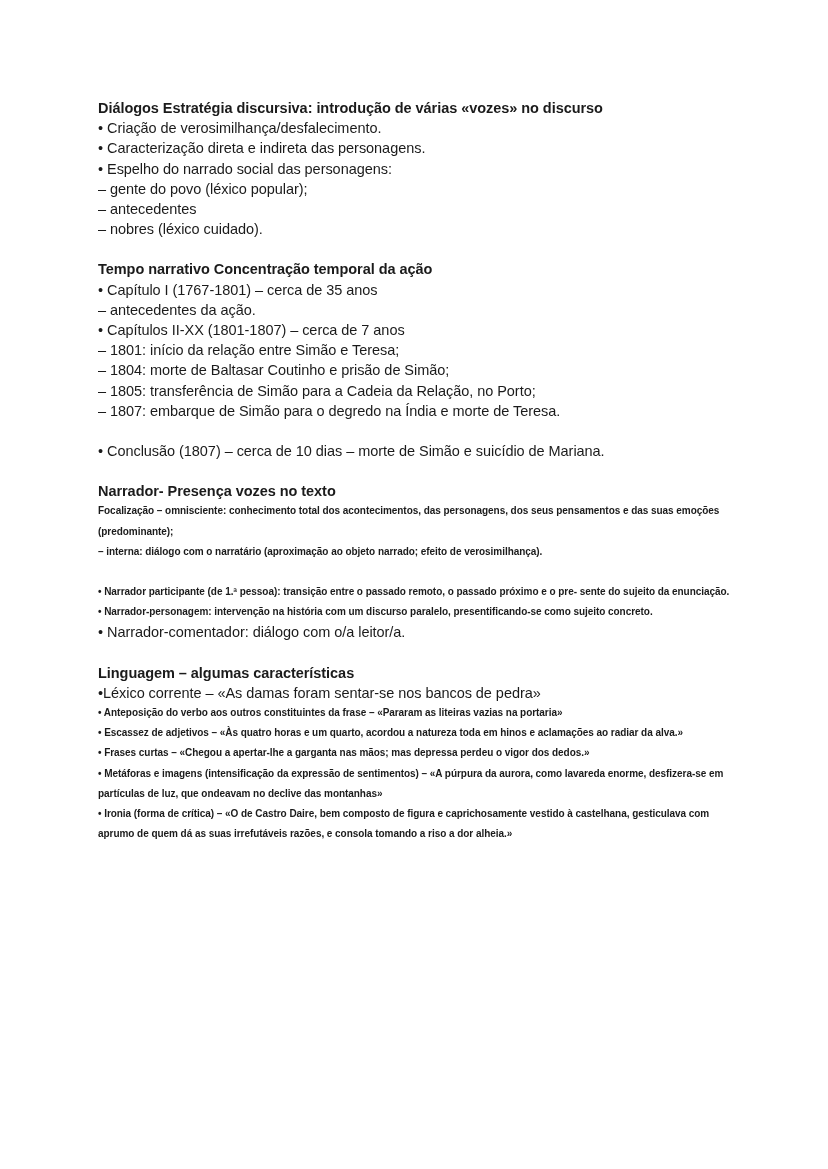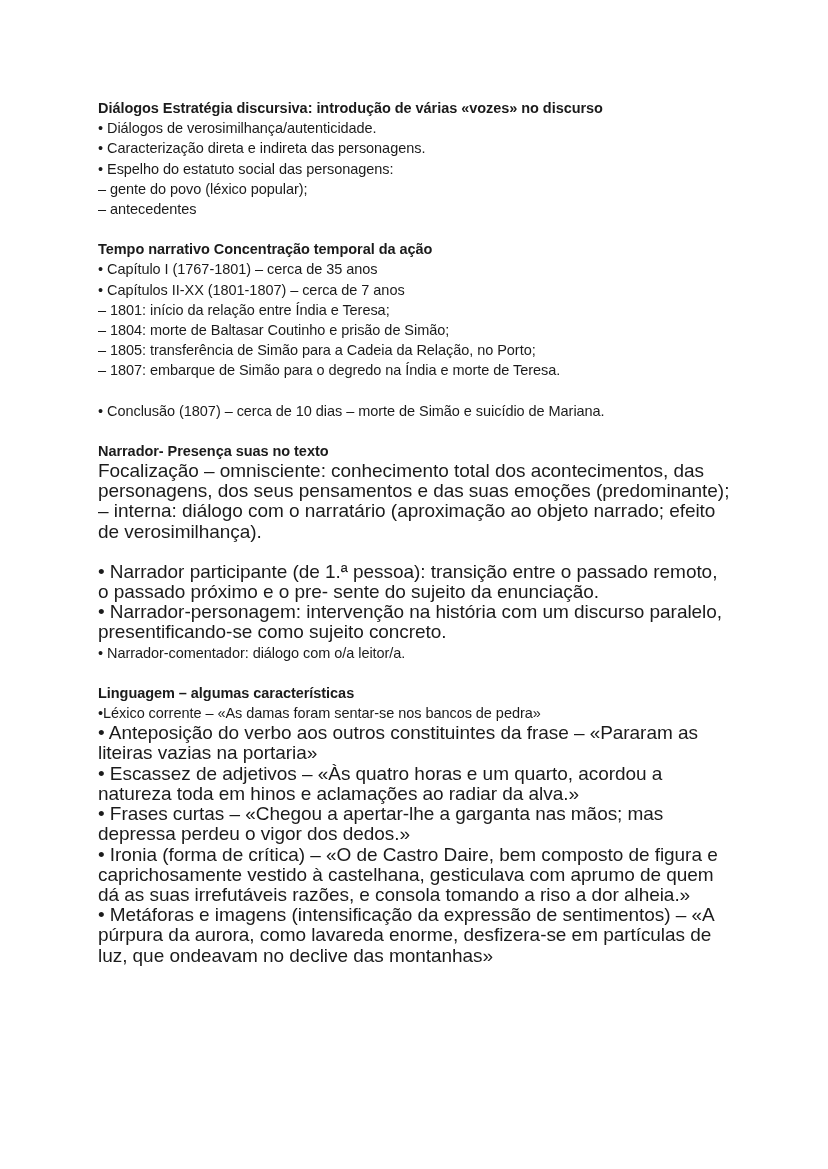--- a/index.html
+++ b/index.html
@@ -39,64 +39,67 @@
     margin: 0;
   }
   .line {
     font-size: 14.5px;
     line-height: 20.2px;
     letter-spacing: -0.05px;
     margin: 0;
     text-align: left;
   }
   .para {
-    font-size: 19px;
+    font-size: 10px;
     line-height: 20.2px;
     letter-spacing: -0.05px;
     margin: 0;
+    font-weight: bold;
   }
 </style>
 </head>
 <body>
 
 <div class="page">
   <div class="doc" id="doc-root">
       <div class="section">
         <div class="heading">Diálogos Estratégia discursiva: introdução de várias «vozes» no discurso</div>
-        <p class="line">• Diálogos de verosimilhança/autenticidade.</p>
+        <p class="line">• Criação de verosimilhança/desfalecimento.</p>
         <p class="line">• Caracterização direta e indireta das personagens.</p>
-        <p class="line">• Espelho do estatuto social das personagens:</p>
+        <p class="line">• Espelho do narrado social das personagens:</p>
         <p class="line">– gente do povo (léxico popular);</p>
         <p class="line">– antecedentes</p>
+        <p class="line">– nobres (léxico cuidado).</p>
       </div>
       <div class="section">
         <div class="heading">Tempo narrativo Concentração temporal da ação</div>
         <p class="line">• Capítulo I (1767-1801) – cerca de 35 anos</p>
+        <p class="line">– antecedentes da ação.</p>
         <p class="line">• Capítulos II-XX (1801-1807) – cerca de 7 anos</p>
-        <p class="line">– 1801: início da relação entre Índia e Teresa;</p>
+        <p class="line">– 1801: início da relação entre Simão e Teresa;</p>
         <p class="line">– 1804: morte de Baltasar Coutinho e prisão de Simão;</p>
         <p class="line">– 1805: transferência de Simão para a Cadeia da Relação, no Porto;</p>
         <p class="line">– 1807: embarque de Simão para o degredo na Índia e morte de Teresa.</p>
       </div>
       <div class="section">
         <p class="line">• Conclusão (1807) – cerca de 10 dias – morte de Simão e suicídio de Mariana.</p>
       </div>
       <div class="section">
-        <div class="heading">Narrador- Presença suas no texto</div>
+        <div class="heading">Narrador- Presença vozes no texto</div>
         <p class="para">Focalização – omnisciente: conhecimento total dos acontecimentos, das personagens, dos seus pensamentos e das suas emoções (predominante);</p>
         <p class="para">– interna: diálogo com o narratário (aproximação ao objeto narrado; efeito de verosimilhança).</p>
       </div>
       <div class="section">
         <p class="para">• Narrador participante (de 1.ª pessoa): transição entre o passado remoto, o passado próximo e o pre- sente do sujeito da enunciação.</p>
         <p class="para">• Narrador-personagem: intervenção na história com um discurso paralelo, presentificando-se como sujeito concreto.</p>
         <p class="line">• Narrador-comentador: diálogo com o/a leitor/a.</p>
       </div>
       <div class="section">
         <div class="heading">Linguagem – algumas características</div>
         <p class="line">•Léxico corrente – «As damas foram sentar-se nos bancos de pedra»</p>
         <p class="para">• Anteposição do verbo aos outros constituintes da frase – «Pararam as liteiras vazias na portaria»</p>
         <p class="para">• Escassez de adjetivos – «Às quatro horas e um quarto, acordou a natureza toda em hinos e aclamações ao radiar da alva.»</p>
         <p class="para">• Frases curtas – «Chegou a apertar-lhe a garganta nas mãos; mas depressa perdeu o vigor dos dedos.»</p>
+        <p class="para">• Metáforas e imagens (intensificação da expressão de sentimentos) – «A púrpura da aurora, como lavareda enorme, desfizera-se em partículas de luz, que ondeavam no declive das montanhas»</p>
         <p class="para">• Ironia (forma de crítica) – «O de Castro Daire, bem composto de figura e caprichosamente vestido à castelhana, gesticulava com aprumo de quem dá as suas irrefutáveis razões, e consola tomando a riso a dor alheia.»</p>
-        <p class="para">• Metáforas e imagens (intensificação da expressão de sentimentos) – «A púrpura da aurora, como lavareda enorme, desfizera-se em partículas de luz, que ondeavam no declive das montanhas»</p>
       </div>
     </div>
 </div>
 
 </body></html>

